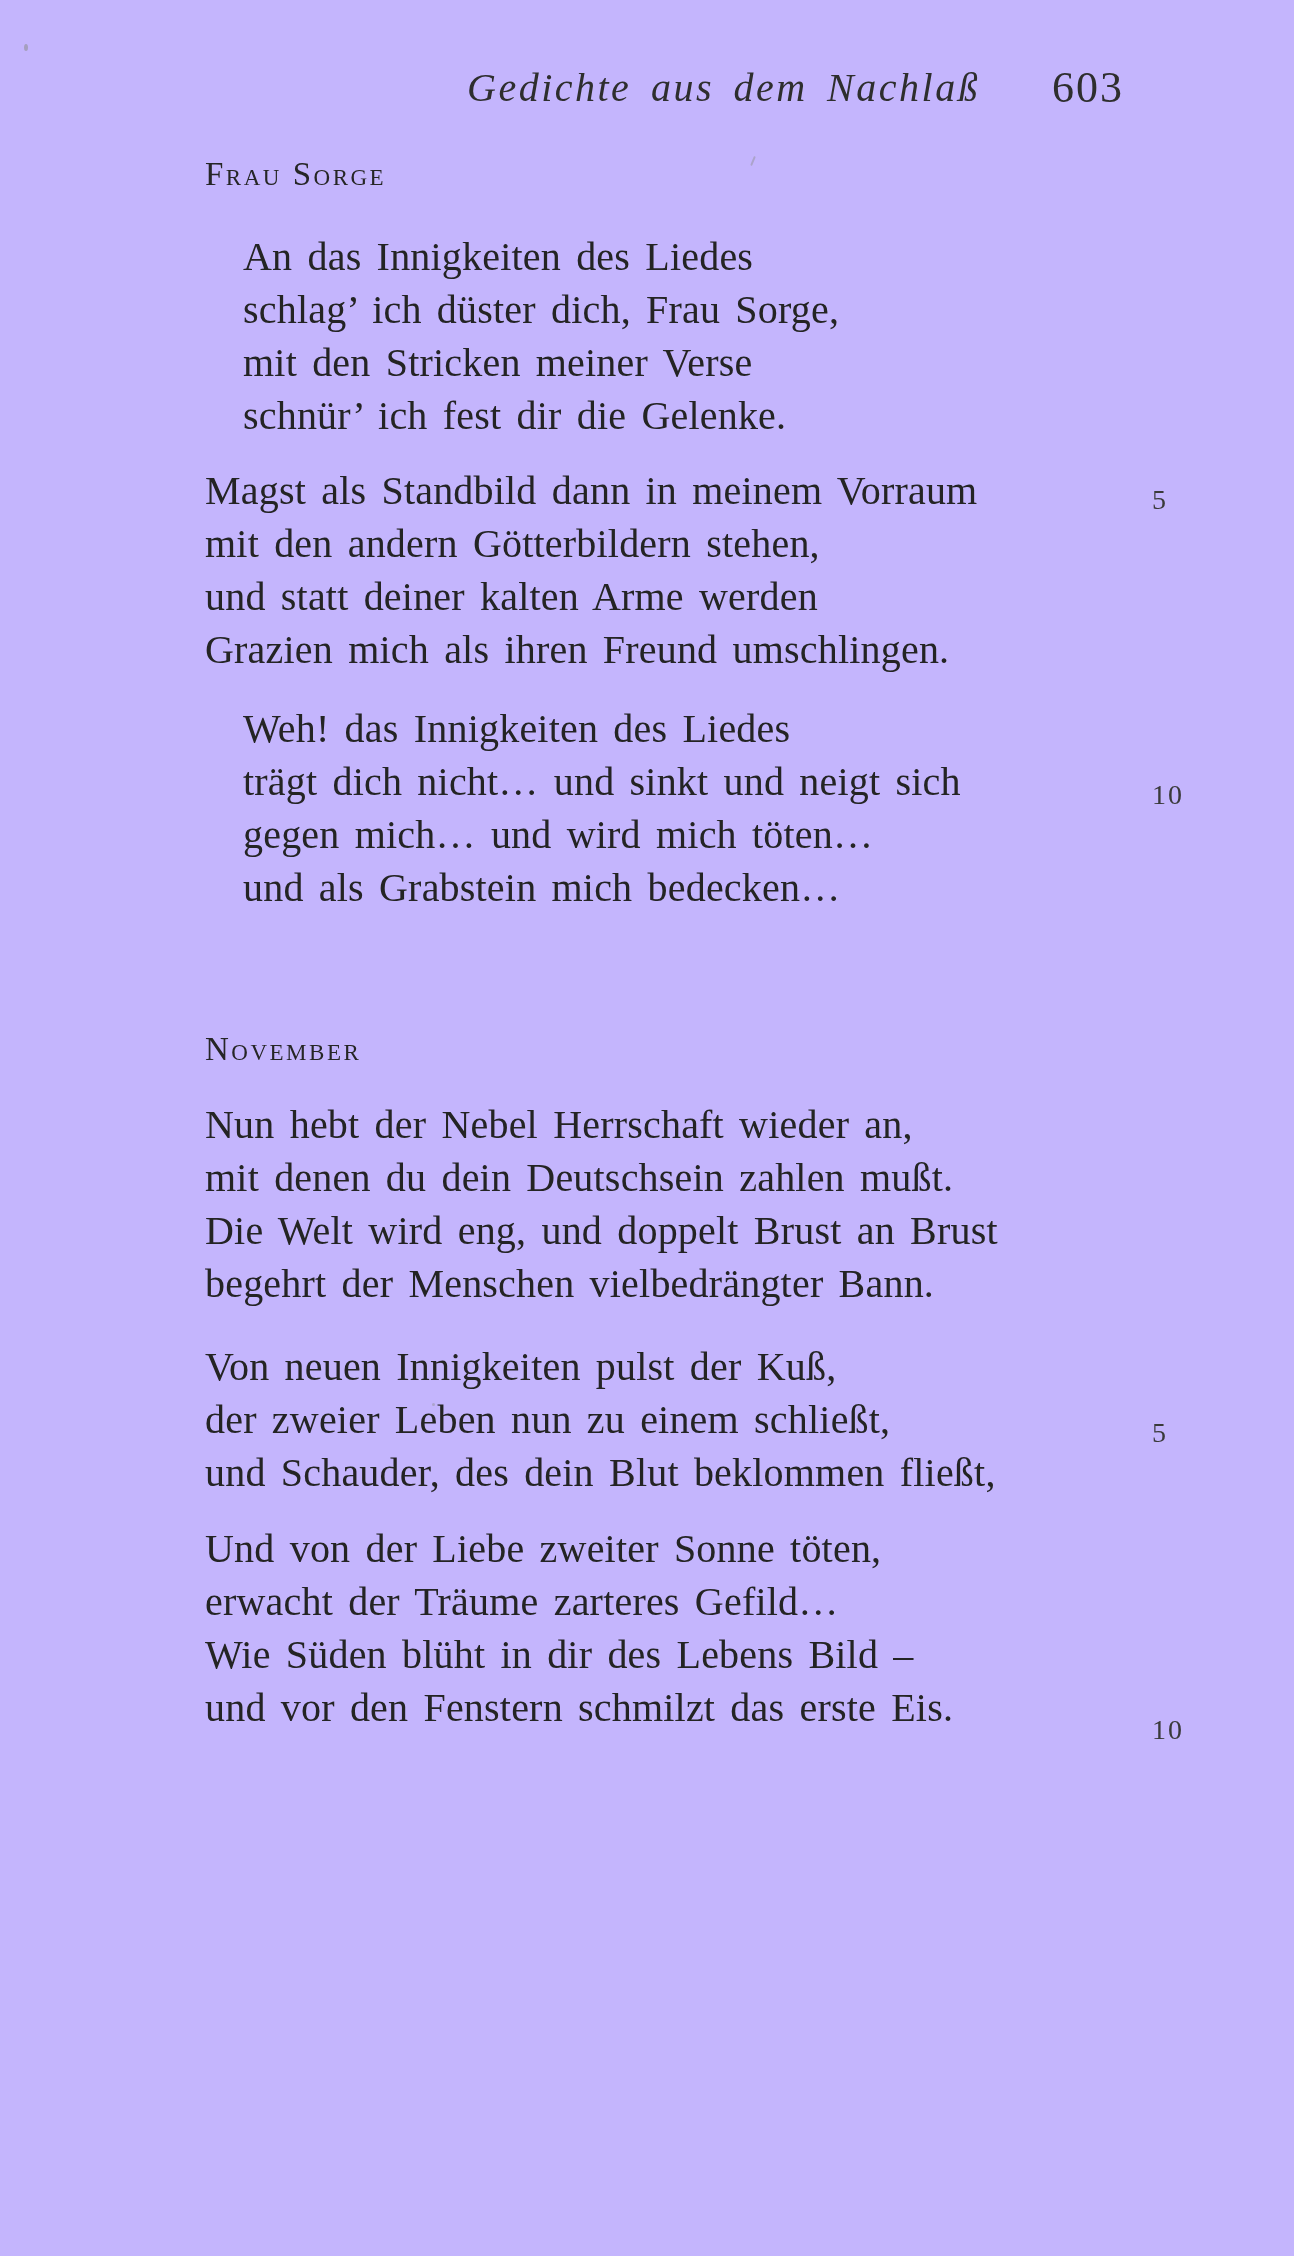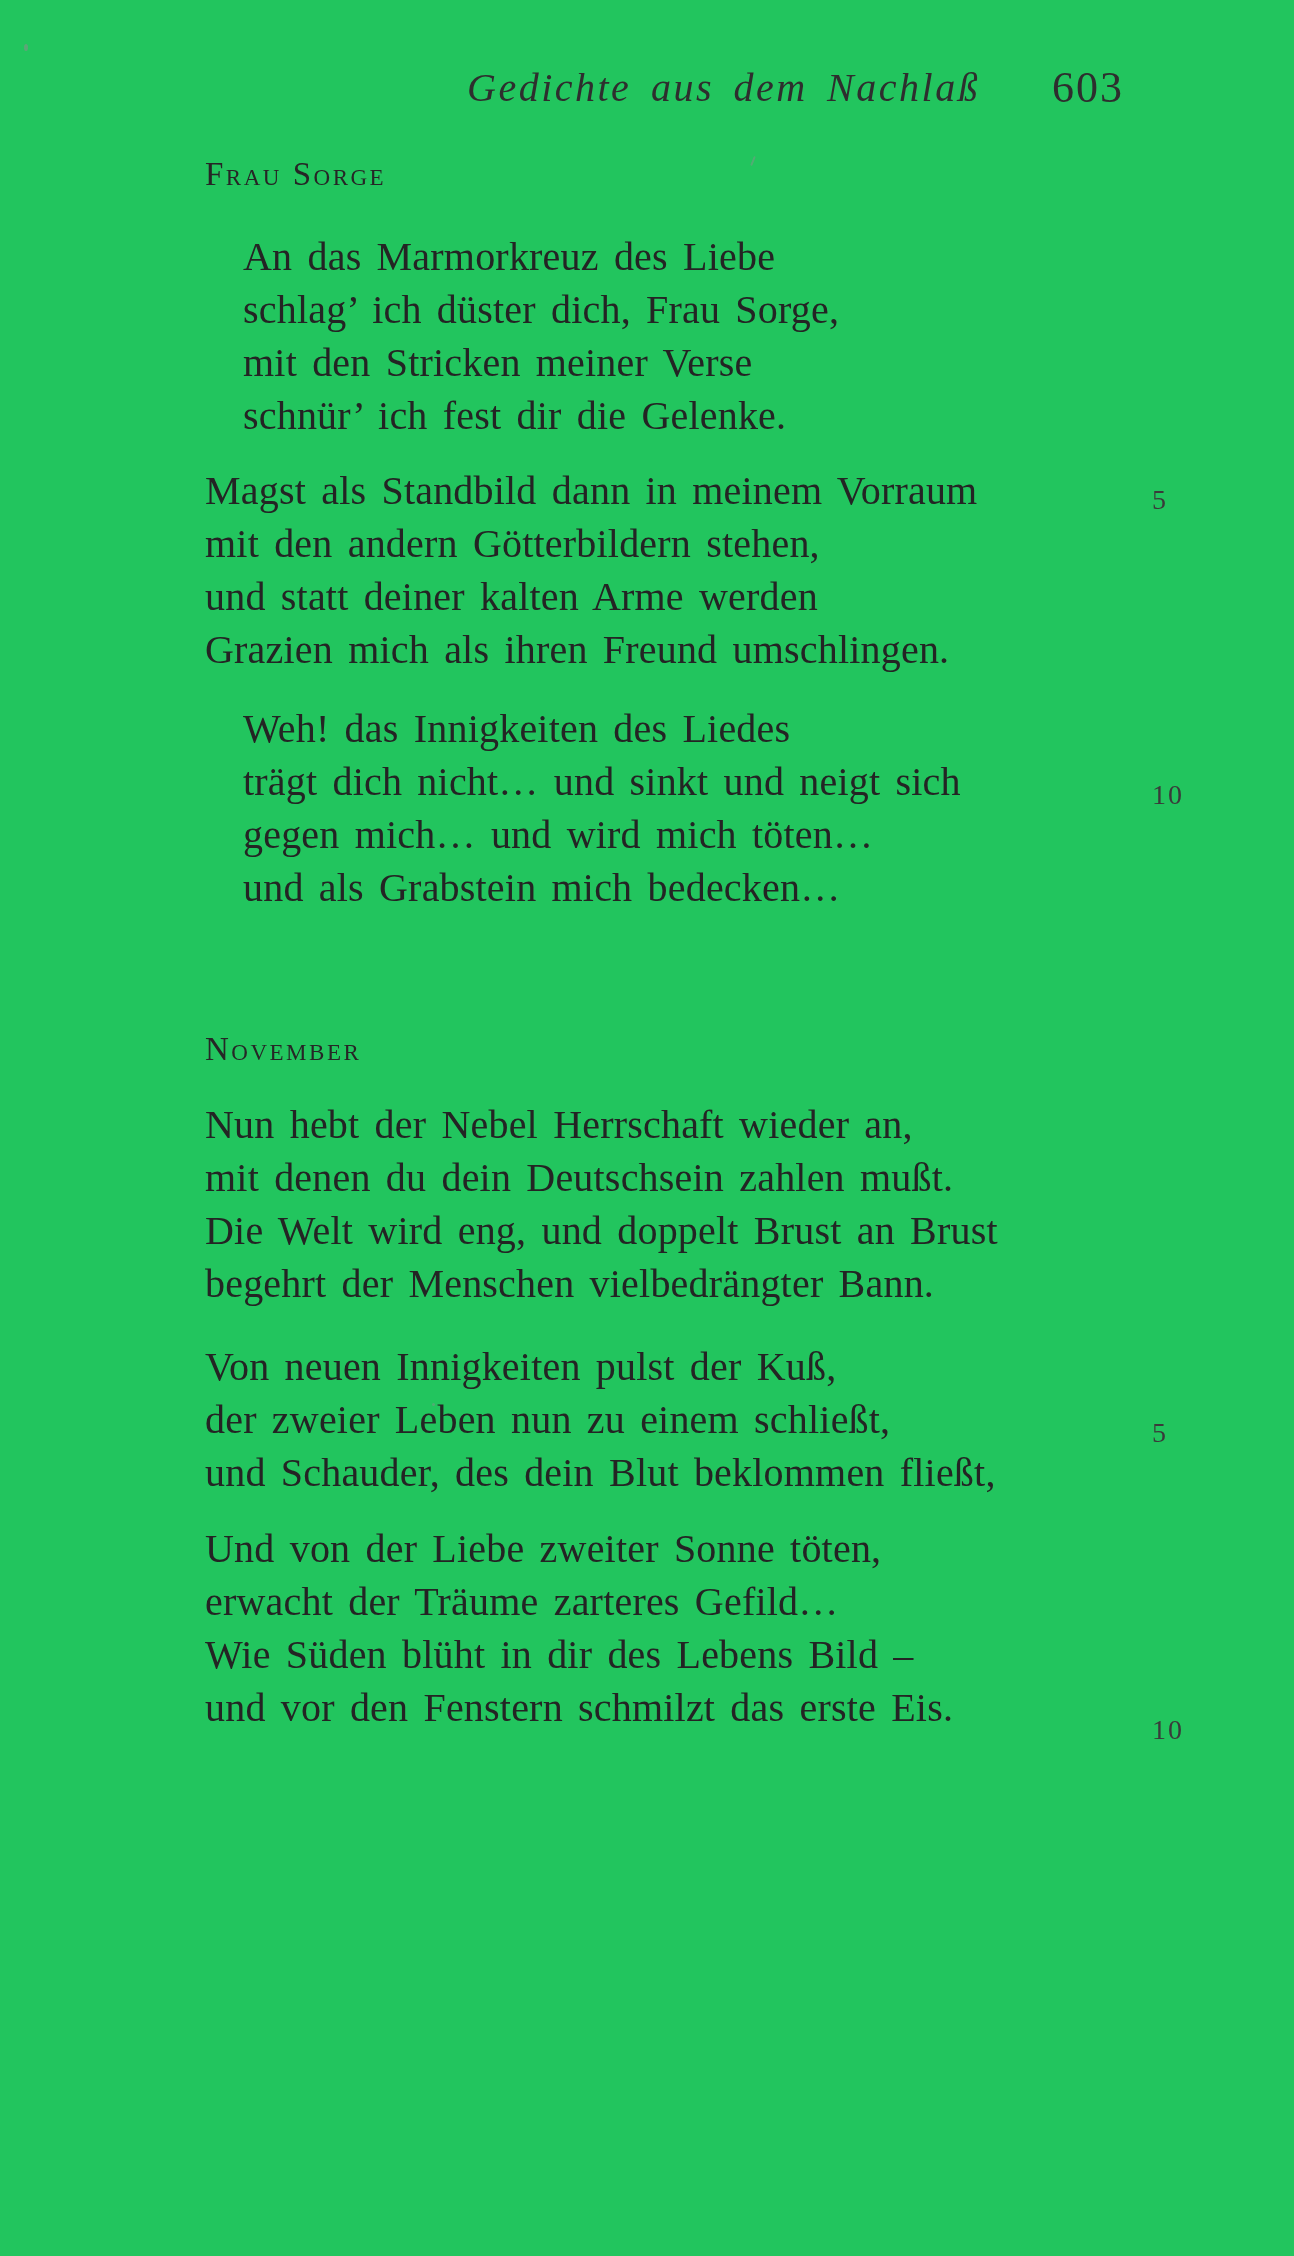--- a/index.html
+++ b/index.html
@@ -1,18 +1,18 @@
 <!DOCTYPE html>
 <html><head>
 <meta charset="utf-8">
 <style>
   html,body { margin:0; padding:0; background:#ffffff; }
   .page {
     position:relative; width:1294px; height:2256px;
-    background:#22c55e; overflow:hidden;
+    background:#c4b5fd; overflow:hidden;
     font-family:"Liberation Serif", serif; color:#242424;
   }
   .running-header {
     position:absolute; left:467px; top:66px;
     font-style:italic; font-size:40px; line-height:44px;
     letter-spacing:2.5px; word-spacing:7px; color:#2e2e2e;
     white-space:nowrap;
   }
   .page-number {
     position:absolute; left:1052px; top:66px;
@@ -54,21 +54,21 @@
 <div class="page">
 
   <div class="running-header">Gedichte aus dem Nachlaß</div>
   <div class="page-number">603</div>
 
   <main class="content">
 
     <h2 class="poem-title t1">Frau Sorge</h2>
 
     <div class="stanza indent s1">
-      <div class="line">An das Marmorkreuz des Liebe</div>
+      <div class="line">An das Innigkeiten des Liedes</div>
       <div class="line">schlag’ ich düster dich, Frau Sorge,</div>
       <div class="line">mit den Stricken meiner Verse</div>
       <div class="line">schnür’ ich fest dir die Gelenke.</div>
     </div>
 
     <div class="stanza s2">
       <div class="line">
         <span>Magst als Standbild dann in meinem Vorraum</span>
         <span class="margin-num num-fs5">5</span>
       </div>

